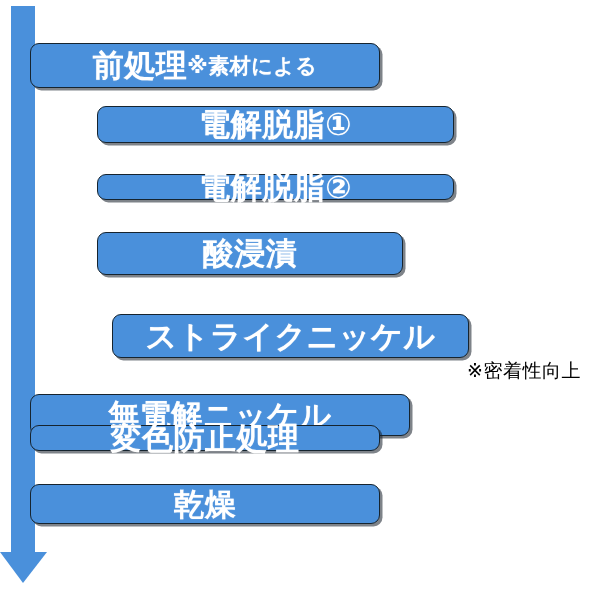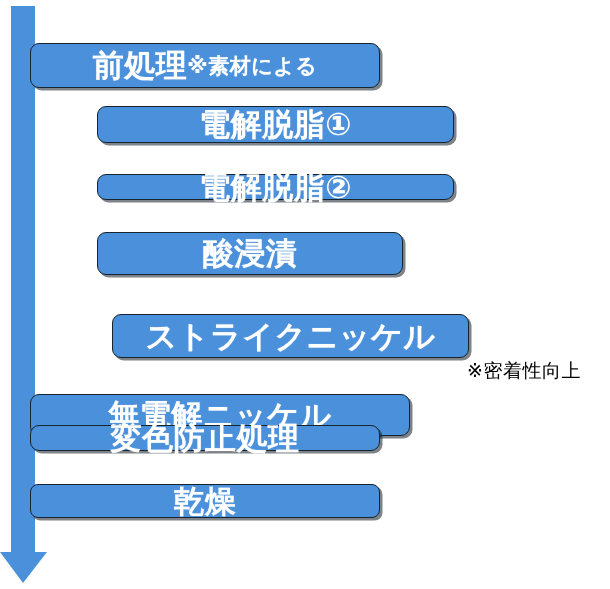--- a/index.html
+++ b/index.html
@@ -104,21 +104,21 @@
       </div>
       <div class="box inset" style="left: 112px; top: 306px; width: 357px; height: 44px; margin-top: 8px;">
         <span class="main-label">ストライクニッケル</span>
       </div>
       <div class="box rail" style="left: 30px; top: 394px; width: 380px; height: 42px;">
         <span class="main-label">無電解ニッケル</span>
       </div>
       <div class="box rail" style="left: 30px; top: 425px; width: 350px; height: 26px;">
         <span class="main-label">変色防止処理</span>
       </div>
-      <div class="box rail" style="left: 30px; top: 484px; width: 350px; height: 34px; border-radius: 8px;">
+      <div class="box rail" style="left: 30px; top: 484px; width: 350px; height: 40px;">
         <span class="main-label">乾燥</span>
       </div>
     </div>
   <div id="notes-layer">
       <div class="note" style="left: 467px; top: 318px; margin-top: 40px;">※密着性向上</div>
     </div>
 
 </div>
 
 </body></html>

